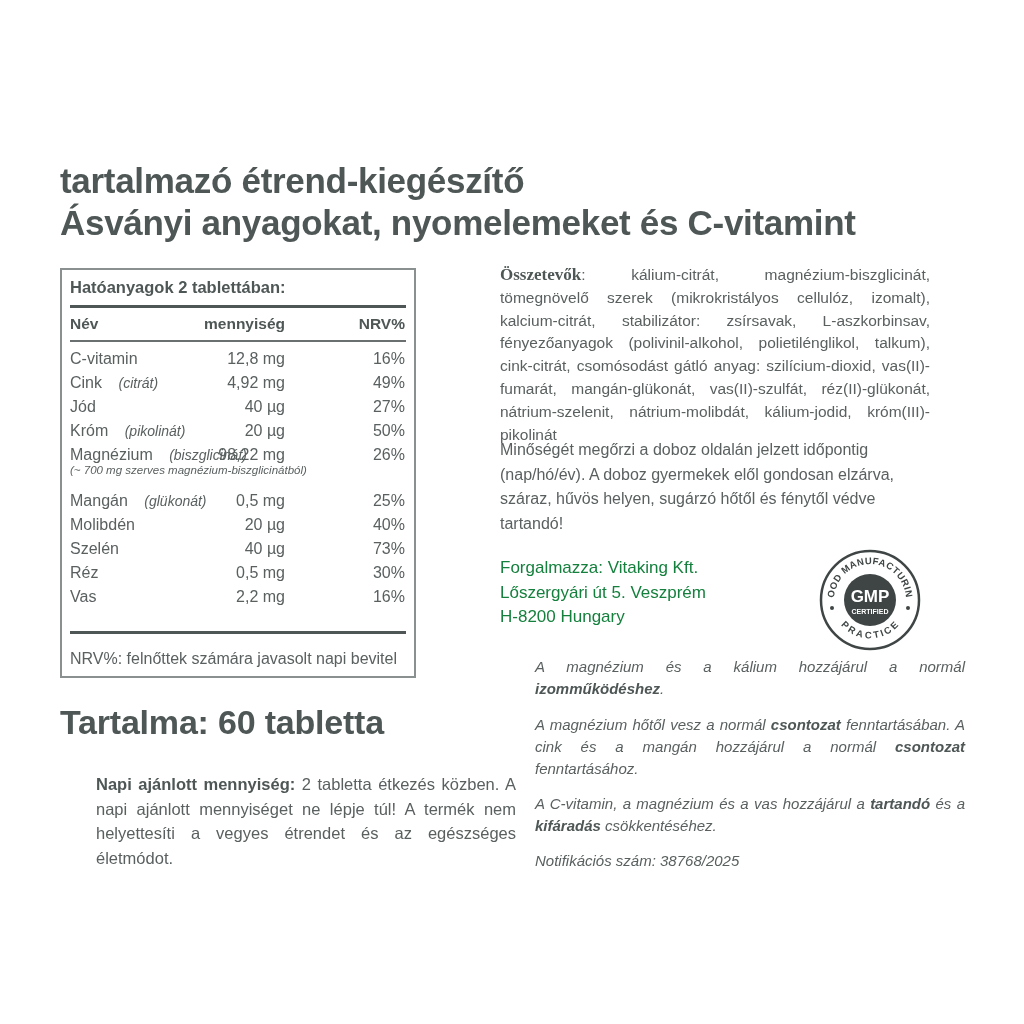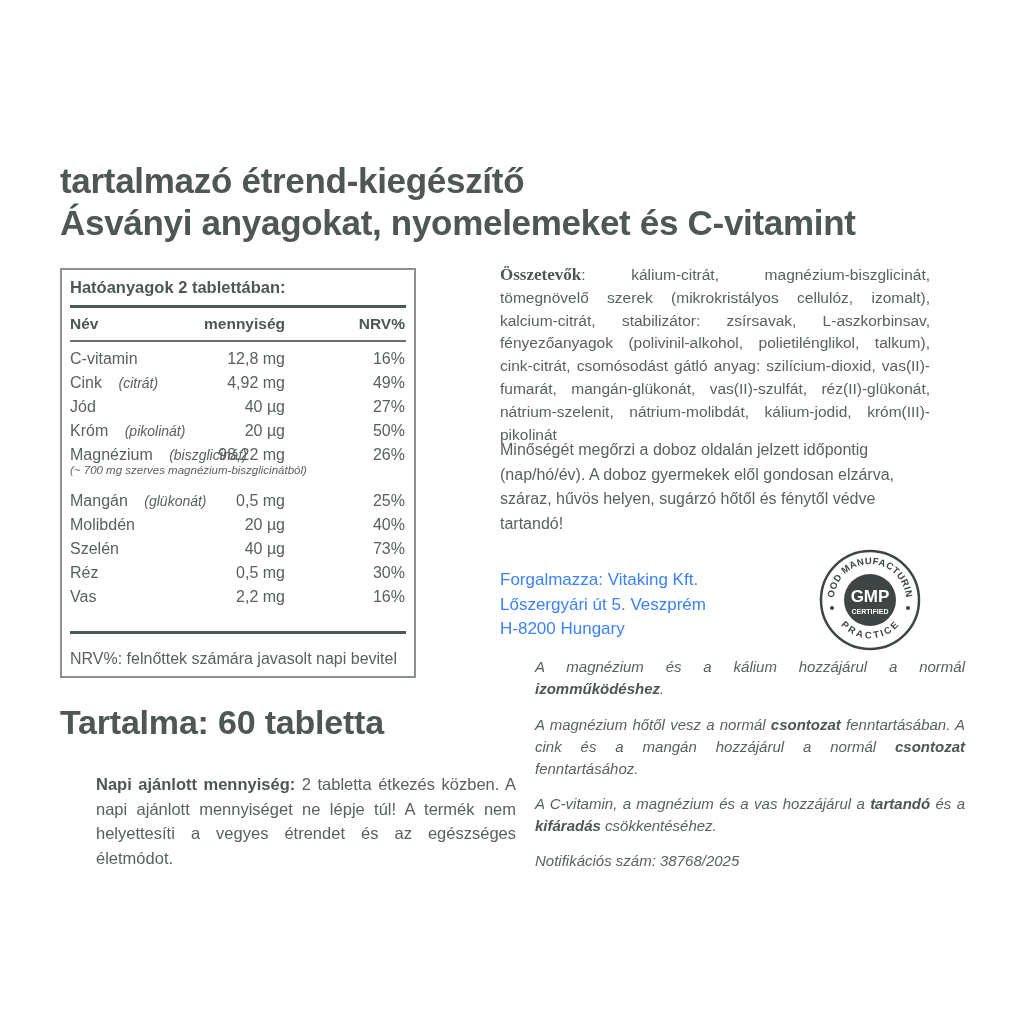--- a/index.html
+++ b/index.html
@@ -67,21 +67,21 @@
 
   .right { position: absolute; left: 500px; width: 430px; }
   .ingredients {
     top: 264px; font-size: 15.5px; line-height: 22.8px; color: #5a6060; text-align: justify;
   }
   .ingredients b { font-size: 17px; color: #4e5656; font-family: Liberation Serif, serif; }
   .storage {
     top: 438px; font-size: 16px; line-height: 24.5px; color: #5a6060; width: 430px;
   }
   .distributor {
-    top: 568px; font-size: 17px; line-height: 24.5px; color: #3b82f6;
+    top: 556px; font-size: 17px; line-height: 24.5px; color: #15803d;
   }
   .claim {
     font-size: 15px; font-style: italic; line-height: 22px; color: #5a6060;
     text-align: justify;
     margin-left: 35px;
   }
   .claim b { color: #4e5656; }
   .claim1 { top: 656px; }
   .claim2 { top: 714px; }
   .claim3 { top: 793px; }

